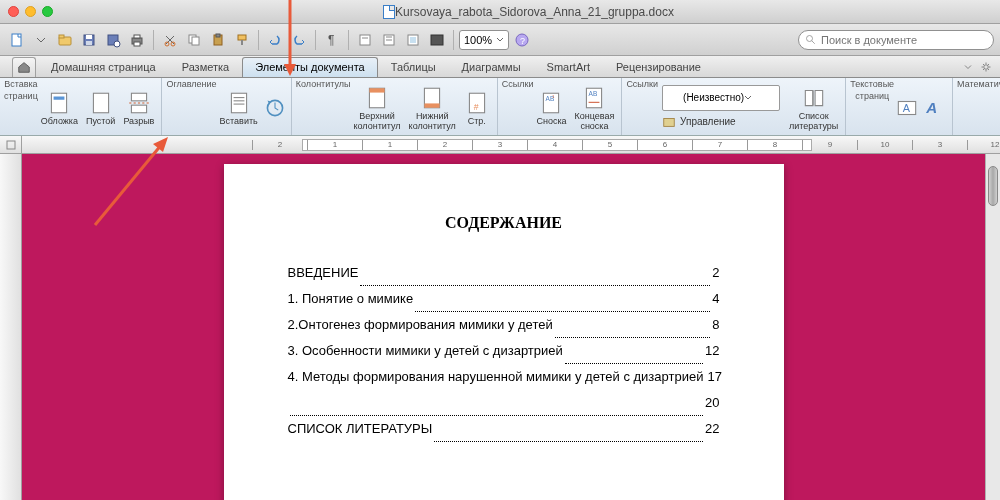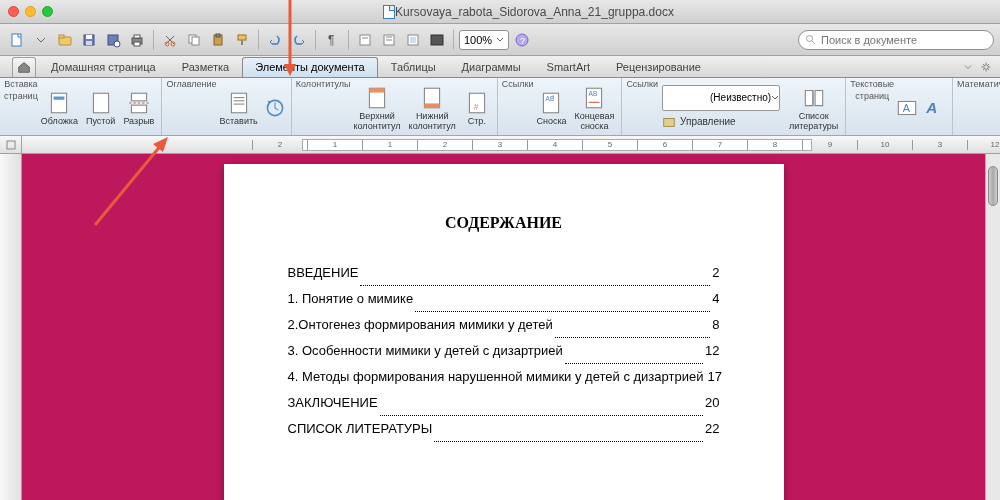--- a/index.html
+++ b/index.html
@@ -28,21 +28,21 @@
 .tabs-ext{margin-left:auto;padding:0 8px;display:flex;gap:6px;align-items:center}
 .ribbon{height:58px;background:linear-gradient(#eef4fa,#d8e3ee);border-bottom:1px solid #9aa;display:flex}
 .rgroup{display:flex;flex-direction:row;padding:0 4px;border-right:1px solid #b8c4d0}
 .rlabel{font-size:9px;color:#555;text-align:center;height:12px;line-height:12px}
 .ritems{flex:1;display:flex;align-items:center;gap:2px;padding-top:2px}
 .rbtn{display:flex;flex-direction:column;align-items:center;justify-content:center;padding:0 3px;gap:0;height:44px;cursor:default}
 .rbtn .ico{width:26px;height:26px;display:flex;align-items:center;justify-content:center}
 .rbtn .txt{font-size:9px;color:#333;text-align:center;line-height:10px;white-space:nowrap}
 .rbtn.wide .txt{max-width:90px;white-space:normal}
 .rstack{display:flex;flex-direction:column;gap:2px;justify-content:center;padding:0 4px}
-.rselect{height:26px;width:118px;background:#fff;border:1px solid #999;border-radius:2px;font-size:10px;padding:0 0;display:flex;align-items:center;justify-content:flex-end}
+.rselect{height:26px;width:118px;background:#fff;border:1px solid #999;border-radius:2px;font-size:10px;padding:0 20px;display:flex;align-items:center;justify-content:flex-start}
 .rlink{height:18px;display:flex;align-items:center;gap:4px;font-size:10px;color:#333}
 .ruler-h{height:18px;background:linear-gradient(#f8f8f8,#e0e0e0);border-bottom:1px solid #a0a0a0;display:flex;align-items:center;position:relative}
 .ruler-corner{width:22px;height:18px;border-right:1px solid #a0a0a0;display:flex;align-items:center;justify-content:center}
 .ruler-track{flex:1;height:14px;position:relative;font-size:8px;color:#666;overflow:hidden}
 .ruler-white{position:absolute;top:1px;height:12px;background:#fff;left:280px;width:510px;border:1px solid #aaa}
 .ruler-marks{position:absolute;top:2px;left:230px;display:flex;gap:0}
 .rm{width:55px;text-align:center;border-left:1px solid #999;height:10px;font-size:8px}
 .workspace{position:absolute;top:154px;left:0;right:0;bottom:0;background:#be185d;display:flex}
 .ruler-v{width:22px;background:linear-gradient(90deg,#f8f8f8,#e0e0e0);border-right:1px solid #a0a0a0}
 .pagearea{flex:1;display:flex;justify-content:center;padding-top:10px;overflow:hidden;position:relative}
@@ -456,21 +456,20 @@
             <span class="t">3. Особенности мимики у детей с дизартрией</span>
             <span class="d"></span>
             <span class="p">12</span>
           </div>
           <div class="toc-row">
             <span class="t">4. Методы формирования нарушенной мимики у детей с дизартрией</span>
             <span class="d"></span>
             <span class="p">17</span>
           </div>
           <div class="toc-row">
-            <span class="t">ЗАКЛЮЧЕНИЕ</span>
             <span class="d"></span>
             <span class="p">20</span>
           </div>
           <div class="toc-row">
             <span class="t">СПИСОК ЛИТЕРАТУРЫ</span>
             <span class="d"></span>
             <span class="p">22</span>
           </div>
         </div>
     </div>

